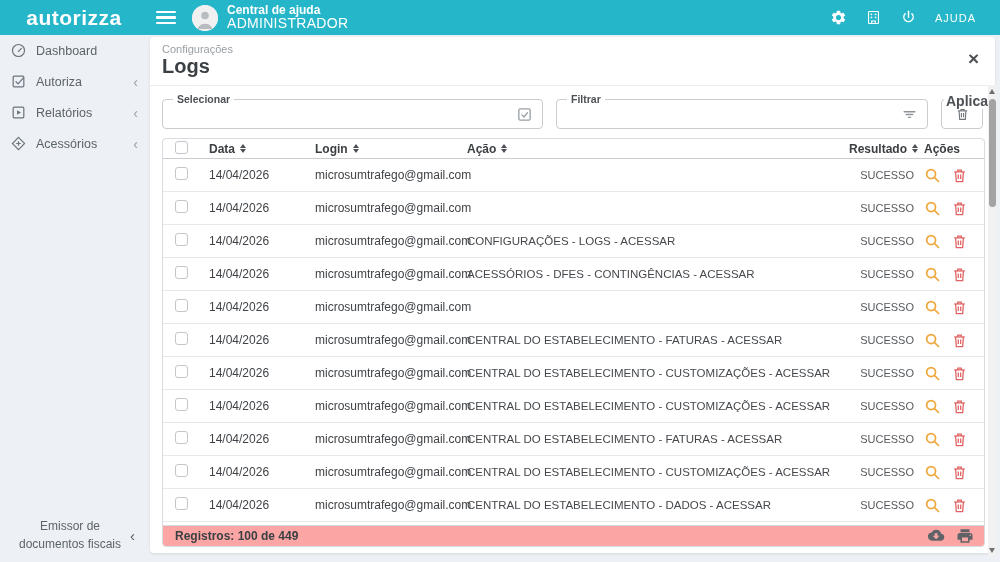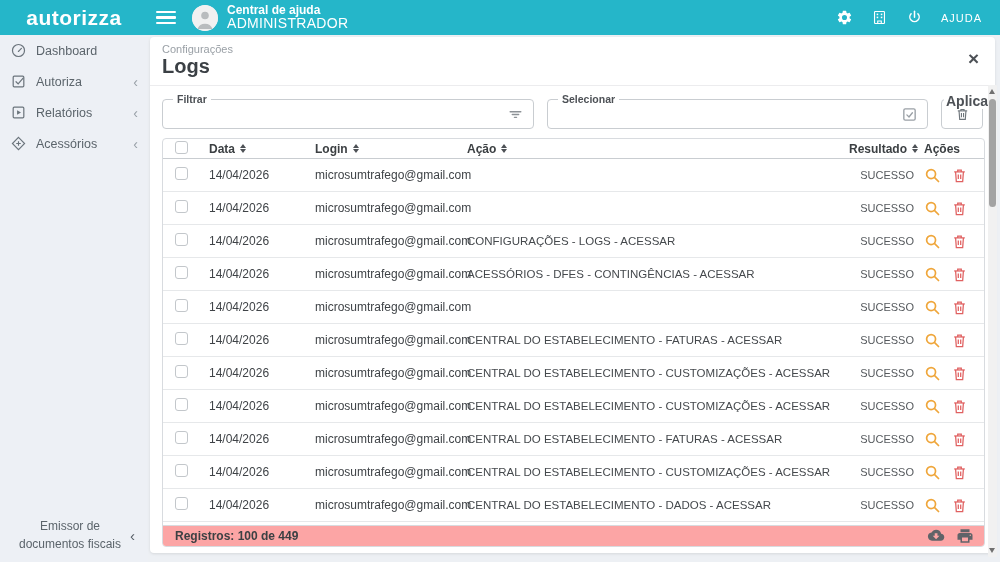--- a/index.html
+++ b/index.html
@@ -10,21 +10,21 @@
   .topbar { position:absolute; left:0; top:0; width:1000px; height:35px;
     background:#25b6c9; display:flex; align-items:center; color:#fff; z-index:5; }
   .logo-wrap { width:148px; display:flex; justify-content:center; }
   .logo { font-size:21px; font-weight:bold; letter-spacing:.5px; color:#fff; }
   .hamburger { width:20px; display:flex; flex-direction:column; gap:3px; margin:0 0 0 8px; cursor:pointer; }
   .hamburger i { display:block; height:2.5px; background:#fff; border-radius:1px; }
   .avatar { width:26px; height:26px; border-radius:50%; overflow:hidden; margin-left:16px; background:#f1f1f1; }
   .user-info { margin-left:9px; line-height:1.05; }
   .user-info .t1 { font-size:12px; font-weight:bold; }
   .user-info .t2 { font-size:14px; letter-spacing:.3px; }
-  .topbar-right { margin-left:auto; display:flex; align-items:center; gap:17px; padding-right:18px; }
+  .topbar-right { margin-left:auto; display:flex; align-items:center; gap:17px; padding-right:24px; }
   .tb-icon { width:18px; height:18px; display:flex; align-items:center; justify-content:center; cursor:pointer; }
   .ajuda { font-size:11px; letter-spacing:1px; cursor:pointer; }
 
   
   .sidebar { position:absolute; left:0; top:35px; width:148px; height:527px; background:#edf0f5; }
   .side-item { height:31px; display:flex; align-items:center; gap:9px; padding:0 10px;
     font-size:12.5px; color:#5b646b; cursor:pointer; }
   .side-item .chev { margin-left:auto; color:#98a0a7; font-size:14px; line-height:1; }
   .side-icon { width:17px; height:17px; flex:0 0 17px; }
   .side-footer { position:absolute; bottom:8px; left:2px; width:148px; display:flex; align-items:center; padding:0 12px; }
@@ -186,37 +186,37 @@
 
 <div class="panel">
   <div class="panel-head">
     <div class="breadcrumb">Configurações</div>
     <div class="page-title">Logs</div>
     <span class="close-btn">×</span>
   </div>
   <div class="head-divider"></div>
 
   <div class="filter-bar">
+    <div class="field f-selecionar">
+      <label>Selecionar</label>
+      <input placeholder="" style="">
+      <svg class="right-icon" viewBox="0 0 24 24" fill="none" stroke="#9aa0a6" stroke-width="1.9">
+        <rect x="4" y="4" width="16" height="16" rx="2"></rect>
+          <path d="M8.3 12.5l3 3 4.8-6" stroke-linecap="round"></path>
+      </svg>
+    </div>
     <div class="field f-filtrar">
       <label>Filtrar</label>
       <input placeholder="" style="">
       <svg class="right-icon" viewBox="0 0 24 24" fill="none" stroke="#8d9297" stroke-width="2" stroke-linecap="round">
         <path d="M4.5 8h15"></path>
           <path d="M7.5 12h9"></path>
           <path d="M10.5 16h3"></path>
       </svg>
     </div>
-    <div class="field f-selecionar">
-      <label>Selecionar</label>
-      <input placeholder="" style="">
-      <svg class="right-icon" viewBox="0 0 24 24" fill="none" stroke="#9aa0a6" stroke-width="1.9">
-        <rect x="4" y="4" width="16" height="16" rx="2"></rect>
-          <path d="M8.3 12.5l3 3 4.8-6" stroke-linecap="round"></path>
-      </svg>
-    </div>
     <div class="apply-box">
       <label>Aplicar</label>
       <svg width="15" height="16" viewBox="0 0 24 24" fill="none" stroke="#6f767c" stroke-width="1.8">
         <path d="M4.5 7h15"></path>
           <path d="M9.5 7V4.5h5V7"></path>
           <path d="M6.5 7l1 13.5h9l1-13.5"></path>
           <path d="M10.3 10.5v6.5M13.7 10.5v6.5"></path>
       </svg>
     </div>
   </div>

